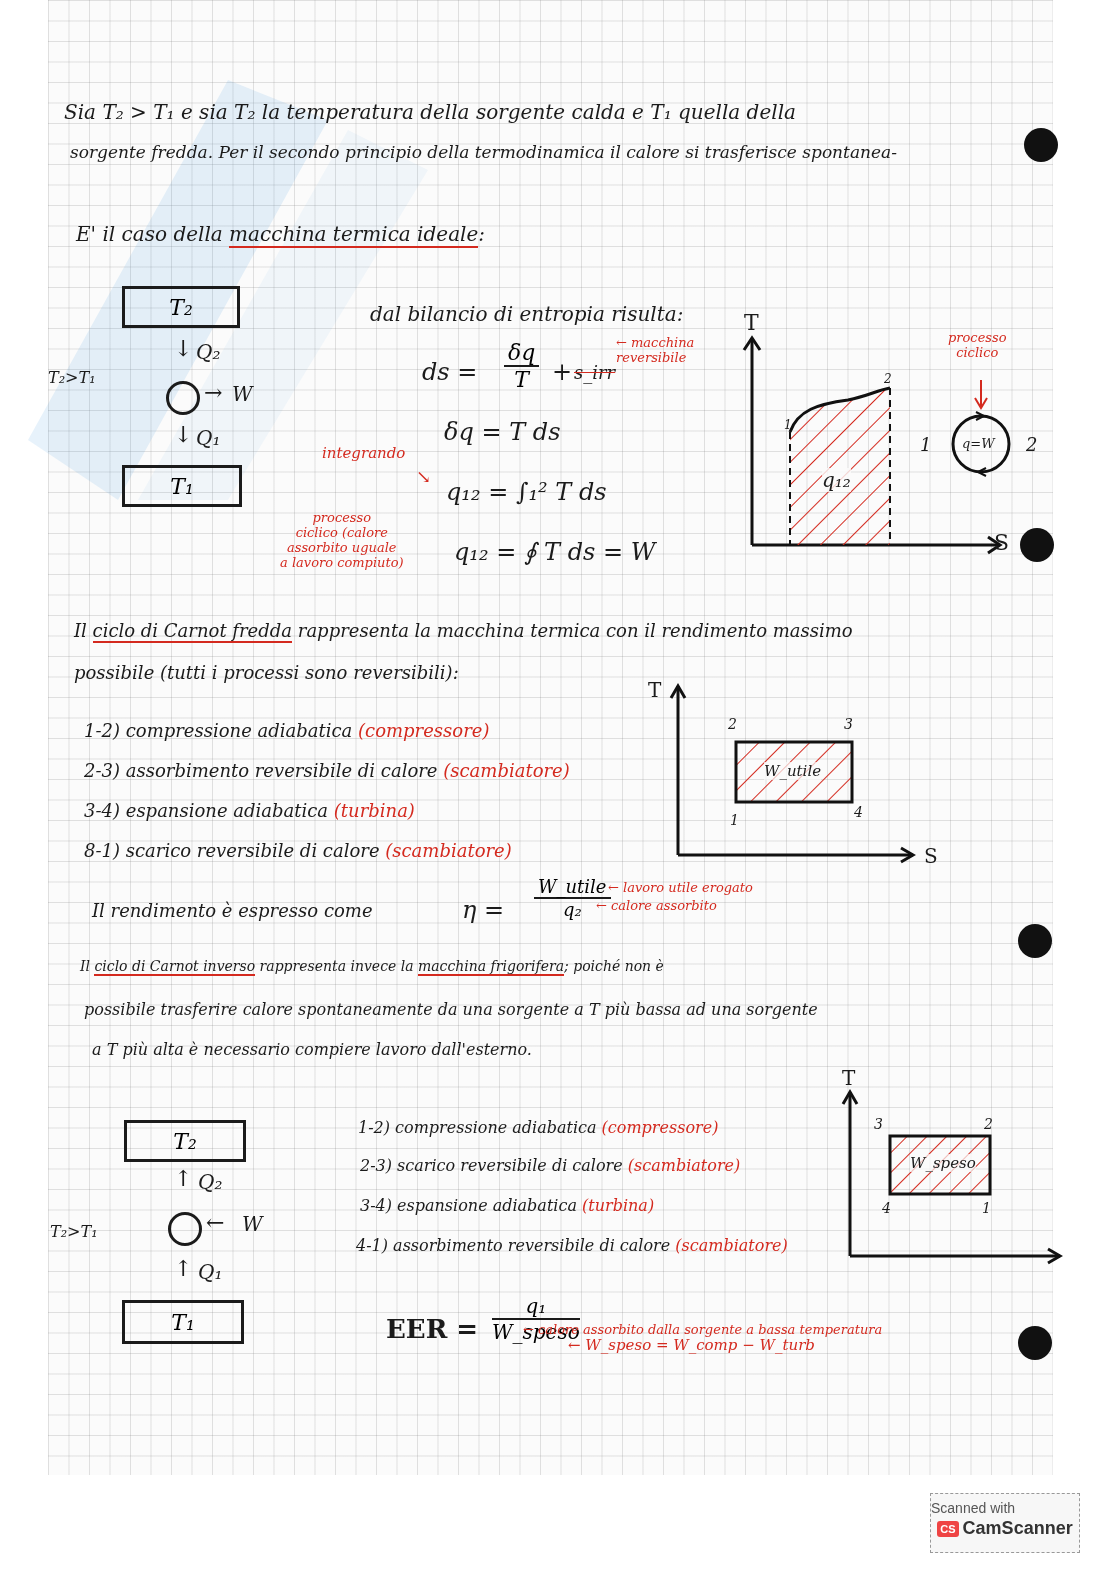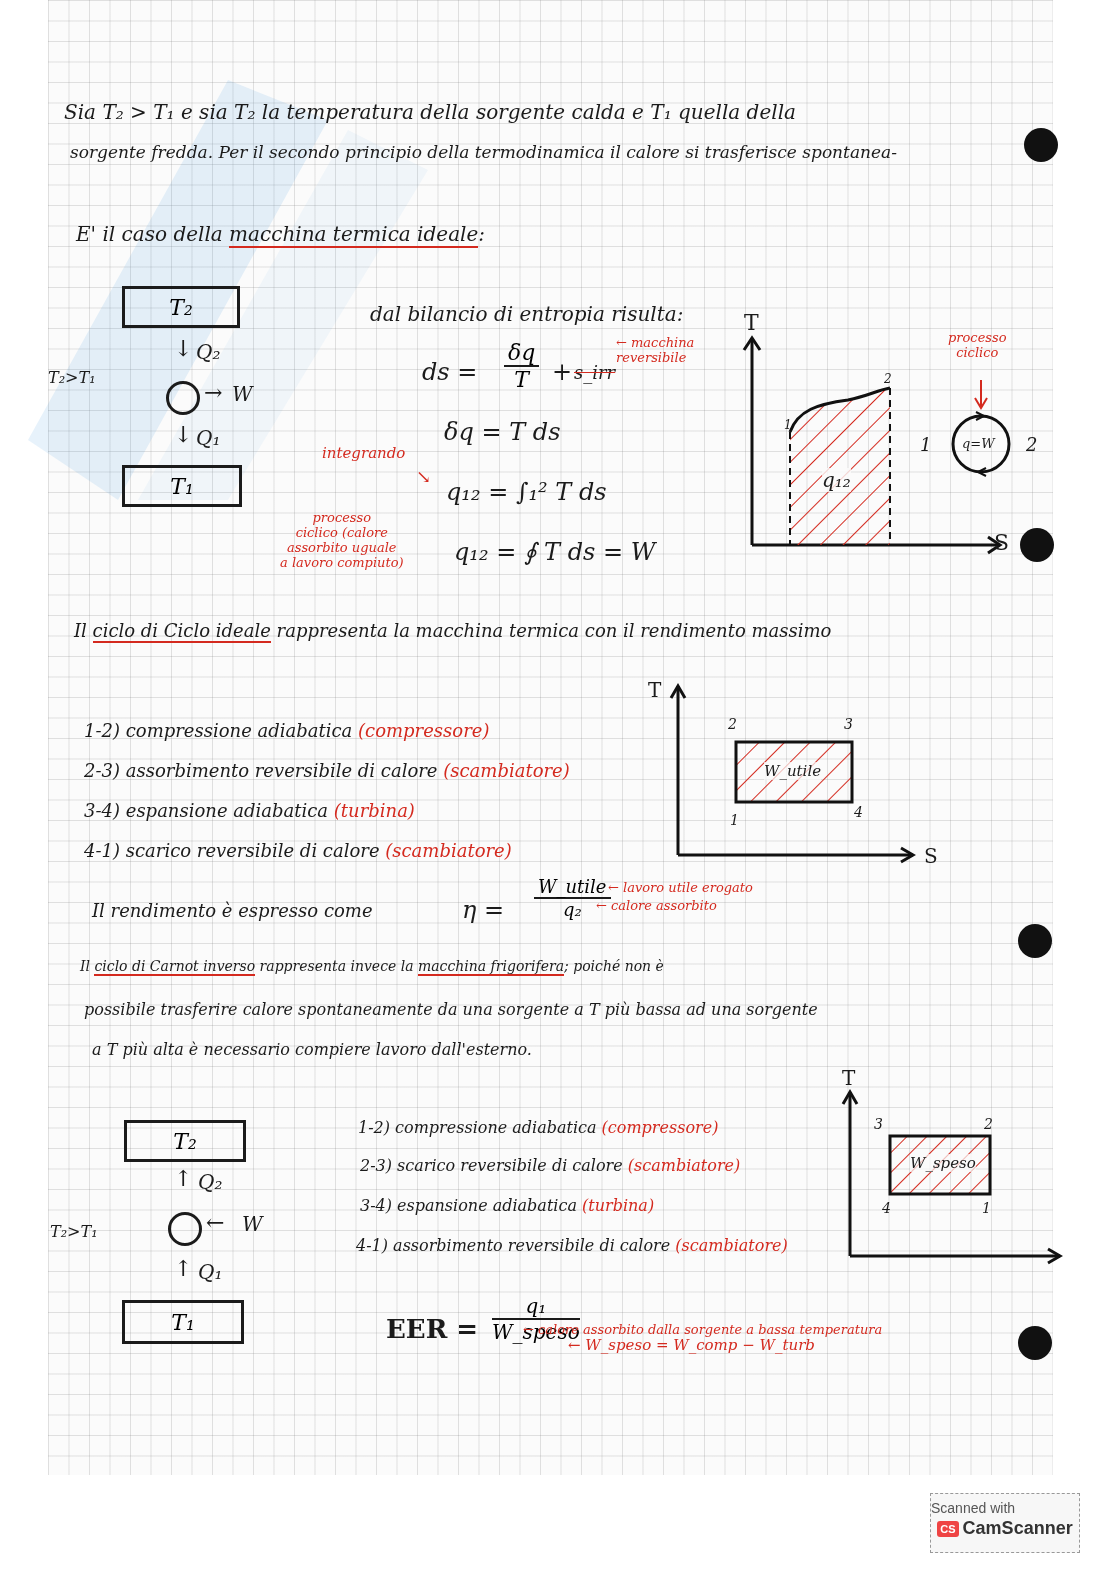--- a/index.html
+++ b/index.html
@@ -125,28 +125,29 @@
   <div class="t red tiny" style="left:900px;top:330px;text-align:center;line-height:15px;">
     <div>processo</div>
     <div>ciclico</div>
   </div>
   <div class="t" style="left:872px;top:434px;font-size:18px;">1</div>
   <div class="t" style="left:978px;top:434px;font-size:18px;">2</div>
   <div class="t" style="left:914px;top:436px;font-size:13px;">q=W</div>
 
   <div class="t body-line" style="left:26px;top:620px;font-size:18px;">
     <span>Il</span>
-    <span class="u-red">ciclo di Ciclo ideale</span>
+    <span class="u-red">ciclo di Carnot fredda</span>
     <span>rappresenta la macchina termica con il rendimento massimo</span>
   </div>
+  <div class="t body-line" style="left:26px;top:662px;font-size:18px;">possibile (tutti i processi sono reversibili):</div>
 
   <div class="t" style="left:36px;top:720px;font-size:18px;"><span>1-2) compressione adiabatica</span> <span class="red">(compressore)</span></div>
   <div class="t" style="left:36px;top:760px;font-size:18px;"><span>2-3) assorbimento reversibile di calore</span> <span class="red">(scambiatore)</span></div>
   <div class="t" style="left:36px;top:800px;font-size:18px;"><span>3-4) espansione adiabatica</span> <span class="red">(turbina)</span></div>
-  <div class="t" style="left:36px;top:840px;font-size:18px;"><span>4-1) scarico reversibile di calore</span> <span class="red">(scambiatore)</span></div>
+  <div class="t" style="left:36px;top:840px;font-size:18px;"><span>8-1) scarico reversibile di calore</span> <span class="red">(scambiatore)</span></div>
 
   <svg style="left:620px;top:680px;width:300px;height:190px;">
     <defs>
       <pattern id="hatch2" patternUnits="userSpaceOnUse" width="18" height="18" patternTransform="rotate(45)">
         <line x1="0" y1="0" x2="0" y2="18" stroke="#d42a1f" stroke-width="2"></line>
       </pattern>
     </defs>
     <line x1="10" y1="175" x2="10" y2="6" stroke="#111" stroke-width="3"></line>
     <polyline points="3,18 10,6 17,18" fill="none" stroke="#111" stroke-width="3"></polyline>
     <line x1="10" y1="175" x2="245" y2="175" stroke="#111" stroke-width="3"></line>

